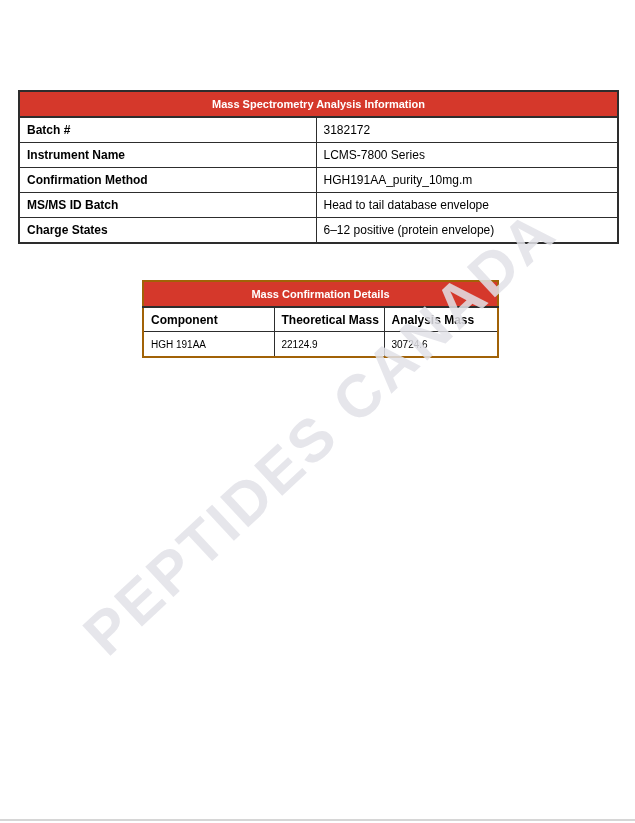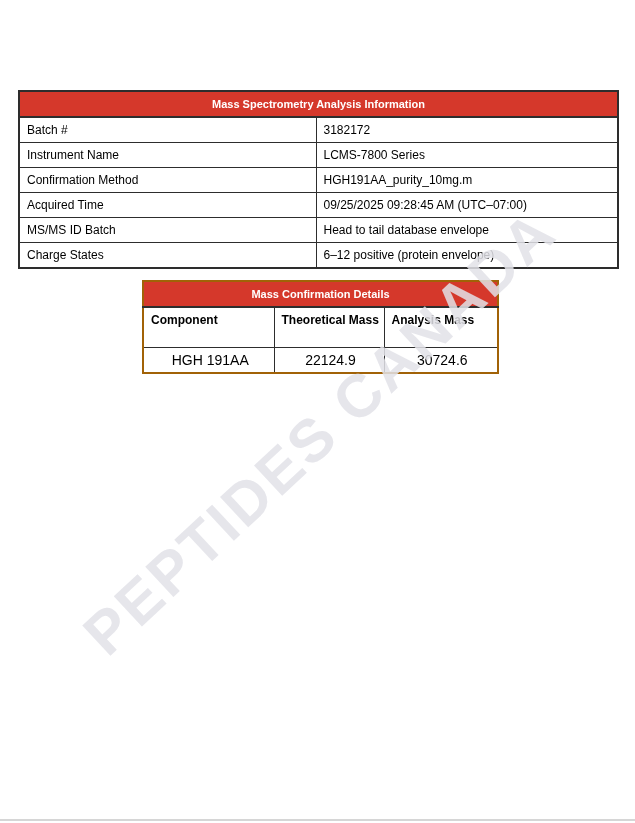--- a/index.html
+++ b/index.html
@@ -55,37 +55,36 @@
     text-align: center;
     vertical-align: middle;
     border-bottom: 2px solid #2d2d2d;
   }
   .t1 td {
     height: 24px;
     font-size: 12px;
     vertical-align: middle;
     padding: 0 4px 0 7px;
   }
-  .t1 td.lbl { font-weight: normal; margin-left: 30px; }
+  .t1 td.lbl { font-weight: bold; margin-left: 30px; }
   .t2 th.col-header {
     font-weight: bold;
     font-size: 12px;
     text-align: left;
     height: 23px;
     vertical-align: middle;
-    padding: 0 4px 16px 7px;
+    padding: 0 4px 0 7px;
     background: #ffffff;
     color: #000000;
   }
   .t2 td {
     height: 24px;
-    font-size: 14px;
+    font-size: 10px;
     vertical-align: middle;
     padding: 0 4px 0 7px;
-    text-align: center;
   }
 
   
   .watermark {
     position: absolute;
     left: 5px;
     top: 393px;
     width: 630px;
     height: 80px;
     line-height: 80px;
@@ -134,24 +133,20 @@
       </tr>
       <tr>
         <td class="lbl">Instrument Name</td>
         <td class="val">LCMS-7800 Series</td>
       </tr>
       <tr>
         <td class="lbl">Confirmation Method</td>
         <td class="val">HGH191AA_purity_10mg.m</td>
       </tr>
       <tr>
-        <td class="lbl">Acquired Time</td>
-        <td class="val">09/25/2025 09:28:45 AM (UTC–07:00)</td>
-      </tr>
-      <tr>
         <td class="lbl">MS/MS ID Batch</td>
         <td class="val">Head to tail database envelope</td>
       </tr>
       <tr>
         <td class="lbl">Charge States</td>
         <td class="val">6–12 positive (protein envelope)</td>
       </tr>
     </tbody>
   </table>
 

